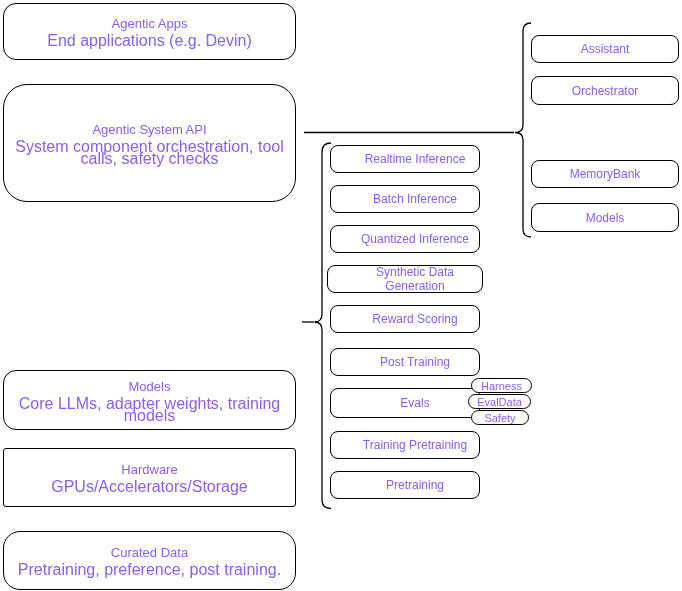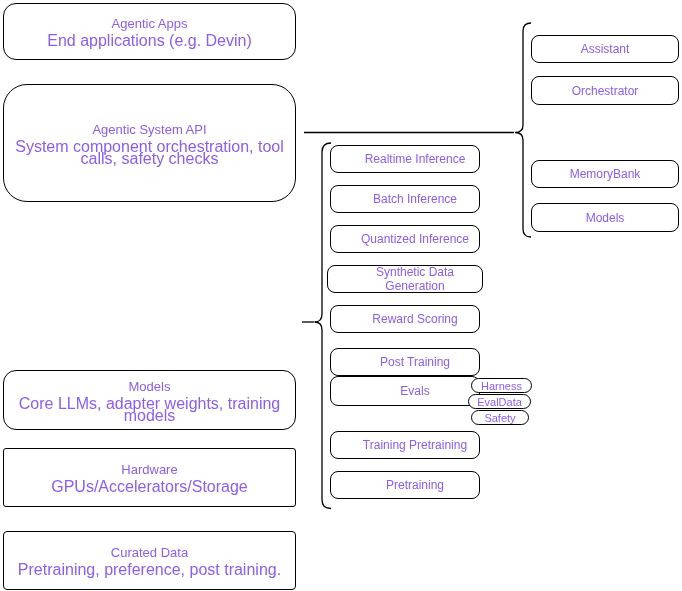--- a/index.html
+++ b/index.html
@@ -91,21 +91,21 @@
   <div class="panel" style="top:370px;height:60px;border-radius:13px">
     <div class="panel-title">Models</div>
     <div class="panel-sub">Core LLMs, adapter weights, training models</div>
   </div>
 
   <div class="panel" style="top:448px;height:59px;border-radius:3px">
     <div class="panel-title">Hardware</div>
     <div class="panel-sub">GPUs/Accelerators/Storage</div>
   </div>
 
-  <div class="panel" style="top:531px;height:59px;border-radius:4px">
+  <div class="panel" style="top:531px;height:59px;border-radius:17px">
     <div class="panel-title">Curated Data</div>
     <div class="panel-sub">Pretraining, preference, post training.</div>
   </div>
 
   <div class="mbox" style="top:145px">
     <span>Realtime Inference</span>
   </div>
   <div class="mbox" style="top:185px">
     <span>Batch Inference</span>
   </div>
@@ -114,21 +114,21 @@
   </div>
   <div class="mbox" style="top:305px">
     <span>Reward Scoring</span>
   </div>
   <div class="mbox" style="top:265px;left:327px;width:156px">
     <span>Synthetic Data Generation</span>
   </div>
   <div class="mbox" style="top:348px">
     <span>Post Training</span>
   </div>
-  <div class="mbox" style="top:376px;height:30px">
+  <div class="mbox" style="top:388px;height:30px">
     <span>Evals</span>
   </div>
   <div class="mbox" style="top:431px">
     <span>Training Pretraining</span>
   </div>
   <div class="mbox" style="top:471px">
     <span>Pretraining</span>
   </div>
 
   <div class="tag" style="left:471px;top:378px;width:61px;height:15px">

